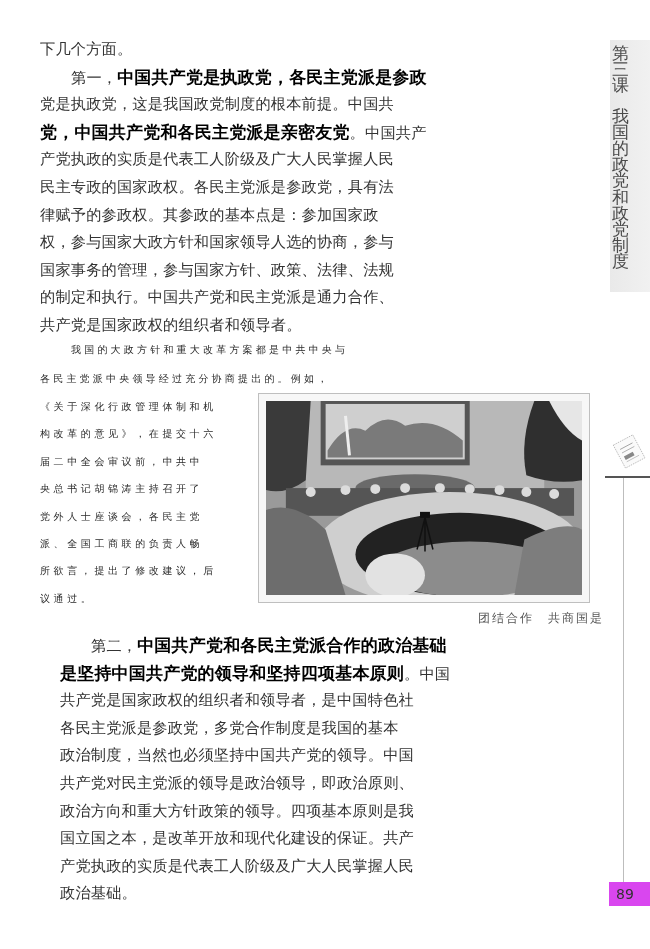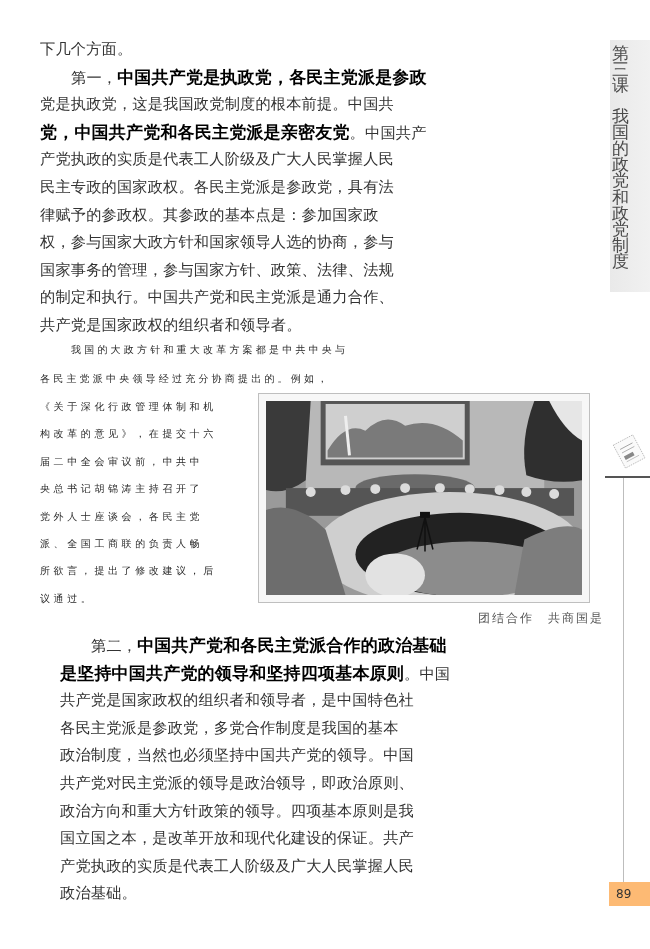--- a/index.html
+++ b/index.html
@@ -54,23 +54,23 @@
       position: absolute; left: 612px; top: 428px; width: 36px; height: 46px;
     }
     .side-rule-h {
       position: absolute; left: 605px; top: 476px; width: 45px; height: 2px; background: #555;
     }
     .side-rule-v {
       position: absolute; left: 623px; top: 478px; width: 1px; height: 404px; background: #bdbdbd;
     }
     .page-num {
       position: absolute; left: 609px; top: 882px; width: 41px; height: 24px;
-      background: #fdba74;
+      background: #d946ef;
       font-family: "DejaVu Sans", "Liberation Sans", sans-serif;
-      font-size: 12px; line-height: 24px; color: #333; padding-left: 7px; box-sizing: border-box;
+      font-size: 14px; line-height: 24px; color: #333; padding-left: 7px; box-sizing: border-box;
     }
   </style>
 </head>
 <body>
 
 <div class="page">
 
   <div class="para" style="top:36px;">
     <span class="line">下几个方面。</span>
     <span class="line indent">

